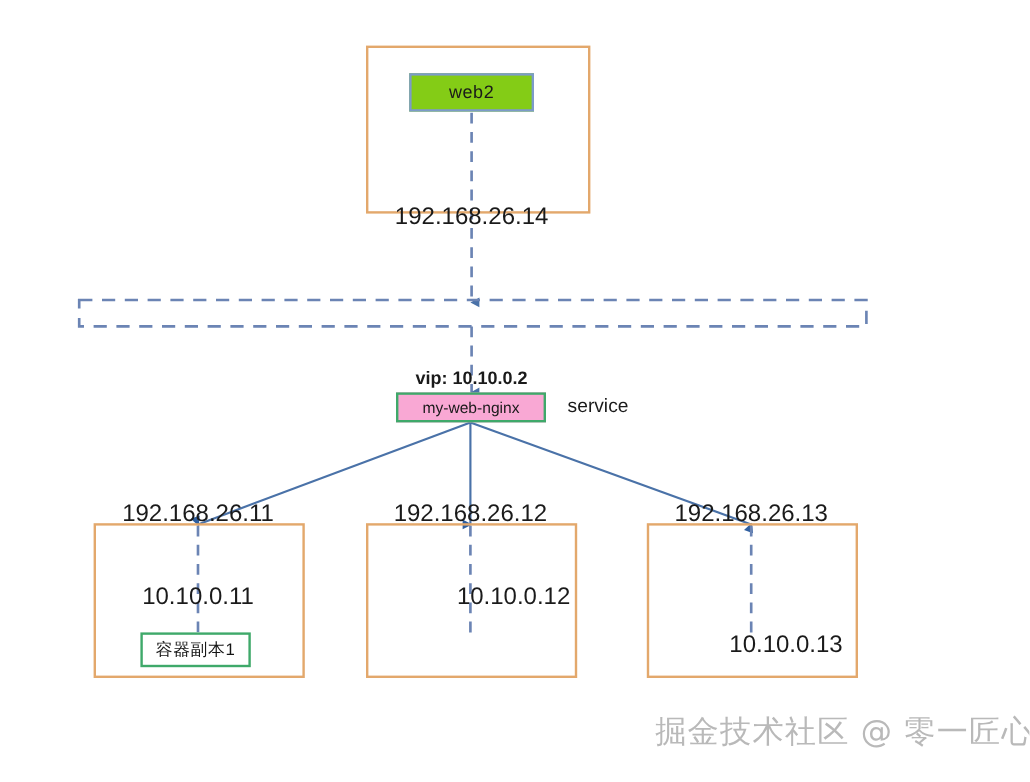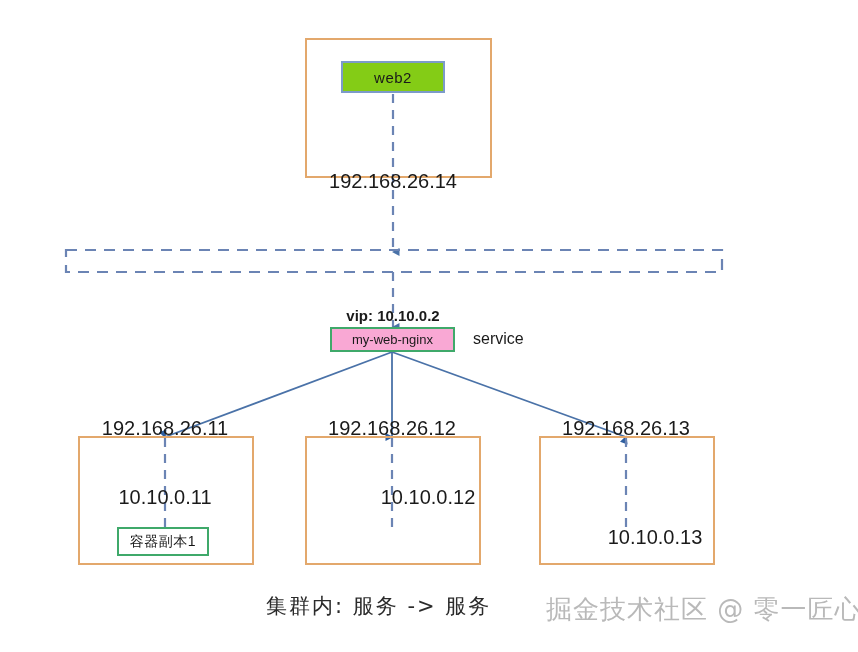--- a/index.html
+++ b/index.html
@@ -175,17 +175,16 @@
   <div class="lbl inner-ip-lbl center-x" style="left:392px; top:486px;margin-left:36px;">10.10.0.12</div>
 
 
   <div class="lbl ip-lbl center-x" style="left:626px; top:417px;">192.168.26.13</div>
 
   <div class="host-box" style="left:539px; top:436px; width:176px; height:129px;"></div>
 
   <div class="lbl inner-ip-lbl center-x" style="left:655px; top:486px;margin-top:40px;">10.10.0.13</div>
 
 
-  <div class="caption" style="left:266px; top:592px;">集群内: 服务 -&gt; 服务</div>
 
   <div class="watermark" style="left:546px; top:592px;">掘金技术社区 @ 零一匠心</div>
 
 </div>
 
 </body></html>

